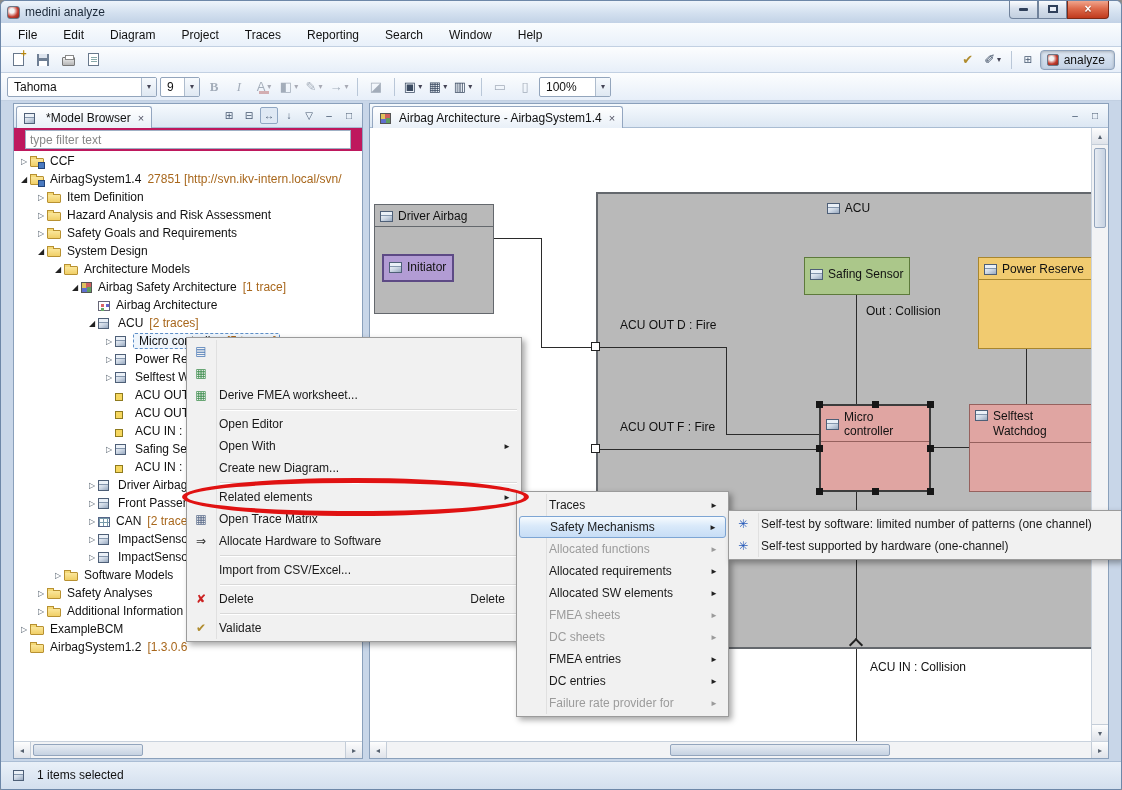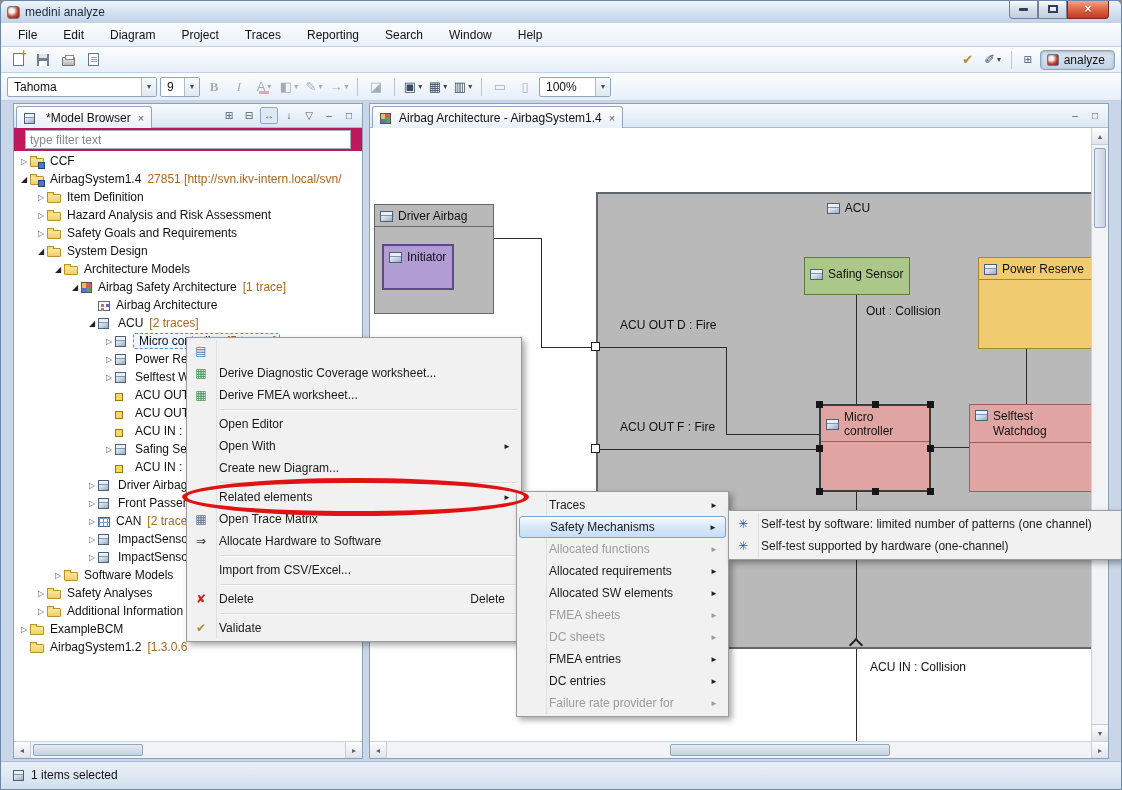--- a/index.html
+++ b/index.html
@@ -120,21 +120,21 @@
 .mic-fta::before{content:"▤";color:#4a78b5}
 .mic-worksheet::before{content:"▦";color:#3f8f4f}
 .mic-matrix::before{content:"▦";color:#5a6b8a}
 .mic-alloc::before{content:"⇒";color:#333}
 .mic-delete::before{content:"✘";color:#cc2222;font-weight:bold}
 .mic-validate::before{content:"✔";color:#b08c2e}
 .mic-mech::before{content:"✳";color:#2458b8}
 
 .annotation{position:absolute;left:181px;top:477px;width:347px;height:38px;border:5px solid #e01212;border-radius:50%;z-index:30;pointer-events:none}
 
-.statusbar{height:28px;display:flex;align-items:center;padding:0 12px 2px;background:linear-gradient(#e9f0f8,#d3dfee);border-top:1px solid #aabdd4}
+.statusbar{height:28px;display:flex;align-items:center;gap:6px;padding:0 12px 2px;background:linear-gradient(#e9f0f8,#d3dfee);border-top:1px solid #aabdd4}
 </style>
 </head>
 <body>
 
 <div class="window">
 
   <div class="titlebar">
     <span class="app-icon"></span>
     <span class="title">medini analyze</span>
     <div class="winbtns">
@@ -454,21 +454,21 @@
           <div class="dline" style="left:561px;top:319px;width:38px;height:1px"></div>
           <div class="dline" style="left:486px;top:364px;width:1px;height:148px"></div>
           <div class="dline" style="left:486px;top:521px;width:1px;height:92px"></div>
 
           <div class="blk blk-gray" style="left:4px;top:76px;width:120px;height:110px">
             <div class="blk-hd hd-line">
               <span class="bic"></span>
               <span>Driver Airbag</span>
             </div>
           </div>
-          <div class="blk blk-purple" style="left:12px;top:116px;width:72px;height:46px">
+          <div class="blk blk-purple" style="left:12px;top:126px;width:72px;height:28px">
             <div class="blk-hd">
               <span class="bic"></span>
               <span>Initiator</span>
             </div>
           </div>
 
           <div class="blk blk-green" style="left:434px;top:129px;width:106px;height:38px">
             <div class="blk-hd" style="padding-top:9px">
               <span class="bic"></span>
               <span>Safing Sensor</span>
@@ -532,21 +532,20 @@
     <span class="tic tic-cube"></span>
     <span>1 items selected</span>
   </div>
 
   <div class="menu" id="ctx-menu" style="left:185px;top:336px;width:336px">
       <div class="mrow">
         <span class="mic mic-fta"></span>
       </div>
       <div class="mrow">
         <span class="mic mic-worksheet"></span>
-        <span class="mlabel">Derive Diagnostic Coverage worksheet...</span>
       </div>
       <div class="mrow">
         <span class="mic mic-worksheet"></span>
         <span class="mlabel">Derive FMEA worksheet...</span>
       </div>
       <div class="msep"></div>
       <div class="mrow">
         <span class="mic"></span>
         <span class="mlabel">Open Editor</span>
       </div>

